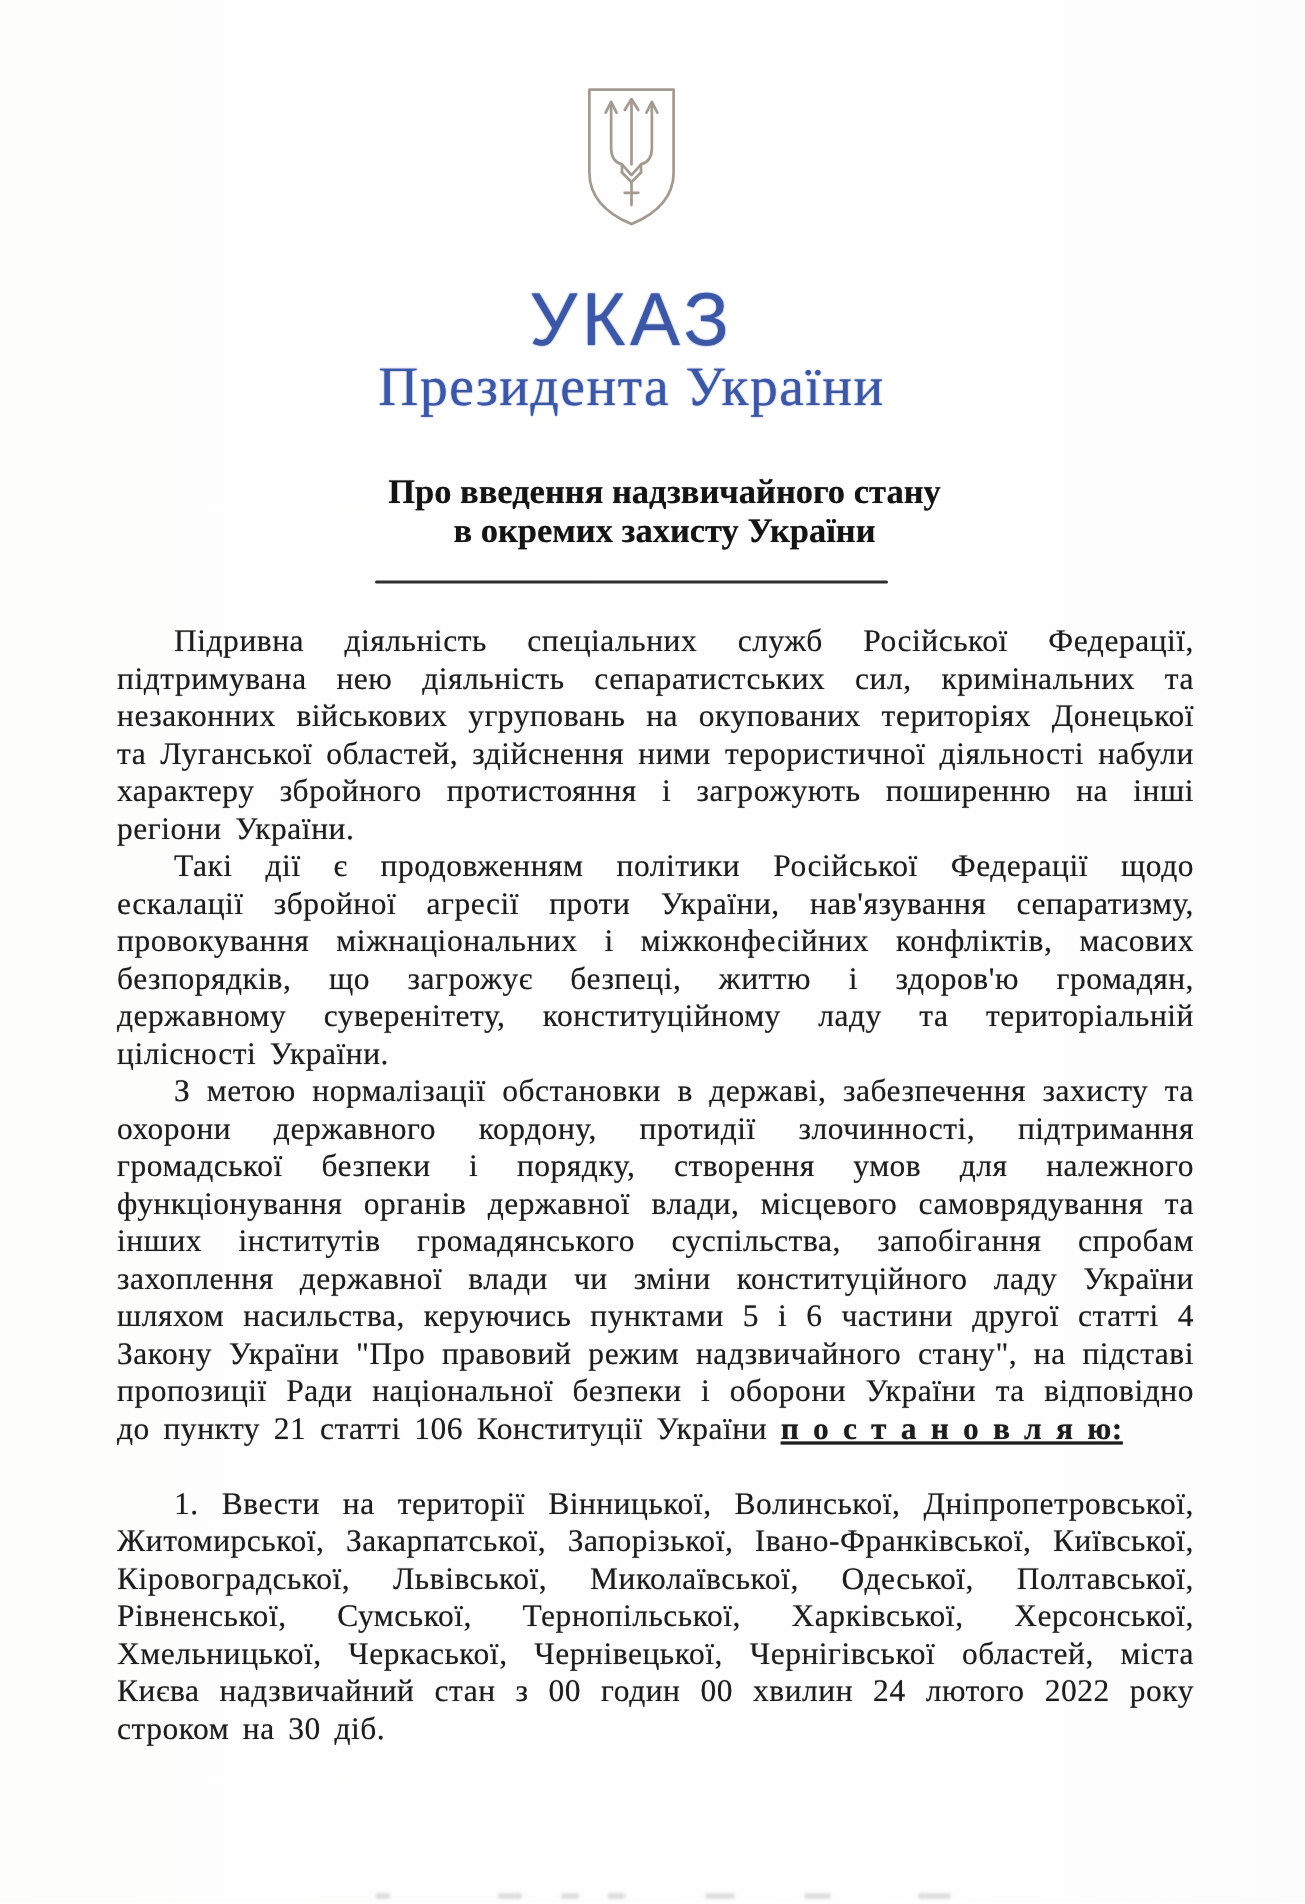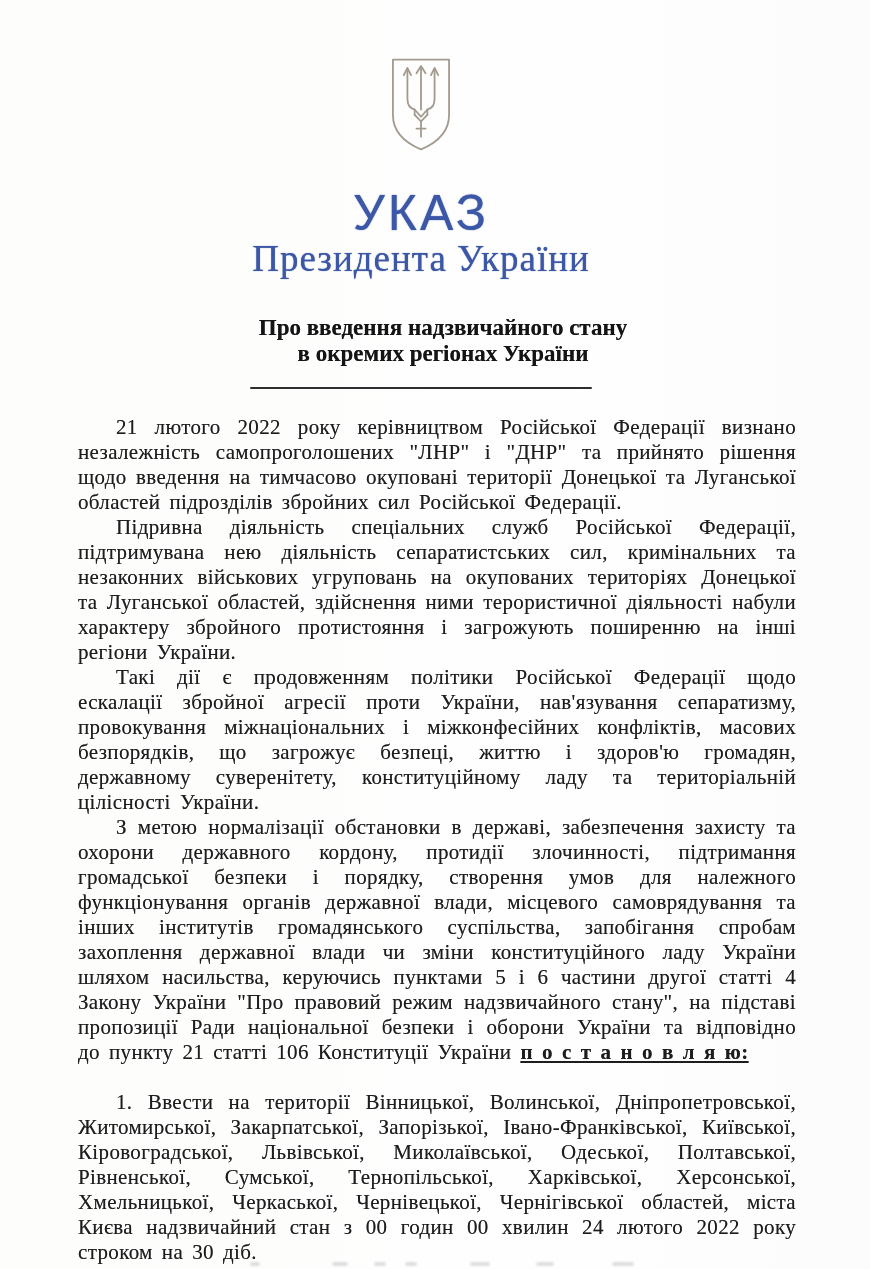--- a/index.html
+++ b/index.html
@@ -110,28 +110,27 @@
       <path d="M28 58 L35 66 L42 58"></path>
       <path d="M35 71 V88"></path>
       <path d="M30 79 H40"></path>
     </svg>
 
     <p class="title-line1">УКАЗ</p>
     <p class="title-line2">Президента України</p>
 
     <div class="subject">
       <p>Про введення надзвичайного стану</p>
-      <p>в окремих регіонах України</p>
+      <p>в окремих захисту України</p>
     </div>
 
     <div class="rule"></div>
   </div>
 
   <div class="body-text">
-    <p>21 лютого 2022 року керівництвом Російської Федерації визнано незалежність самопроголошених "ЛНР" і "ДНР" та прийнято рішення щодо введення на тимчасово окуповані території Донецької та Луганської областей підрозділів збройних сил Російської Федерації.</p>
     <p>Підривна діяльність спеціальних служб Російської Федерації, підтримувана нею діяльність сепаратистських сил, кримінальних та незаконних військових угруповань на окупованих територіях Донецької та Луганської областей, здійснення ними терористичної діяльності набули характеру збройного протистояння і загрожують поширенню на інші регіони України.</p>
     <p>Такі дії є продовженням політики Російської Федерації щодо ескалації збройної агресії проти України, нав'язування сепаратизму, провокування міжнаціональних і міжконфесійних конфліктів, масових безпорядків, що загрожує безпеці, життю і здоров'ю громадян, державному суверенітету, конституційному ладу та територіальній цілісності України.</p>
     <p><span>З метою нормалізації обстановки в державі, забезпечення захисту та охорони державного кордону, протидії злочинності, підтримання громадської безпеки і порядку, створення умов для належного функціонування органів державної влади, місцевого самоврядування та інших інститутів громадянського суспільства, запобігання спробам захоплення державної влади чи зміни конституційного ладу України шляхом насильства, керуючись пунктами 5 і 6 частини другої статті 4 Закону України "Про правовий режим надзвичайного стану", на підставі пропозиції Ради національної безпеки і оборони України та відповідно до пункту 21 статті 106 Конституції України </span><span class="decree-verb">п о с т а н о в л я ю:</span></p>
     <p class="gap-before">1. Ввести на території Вінницької, Волинської, Дніпропетровської, Житомирської, Закарпатської, Запорізької, Івано-Франківської, Київської, Кіровоградської, Львівської, Миколаївської, Одеської, Полтавської, Рівненської, Сумської, Тернопільської, Харківської, Херсонської, Хмельницької, Черкаської, Чернівецької, Чернігівської областей, міста Києва надзвичайний стан з 00 годин 00 хвилин 24 лютого 2022 року строком на 30 діб.</p>
   </div>
 
   <div class="smudge" style="left:250px; width:10px;"></div>
   <div class="smudge" style="left:332px; width:16px;"></div>
   <div class="smudge" style="left:374px; width:12px;"></div>
   <div class="smudge" style="left:405px; width:12px;"></div>

